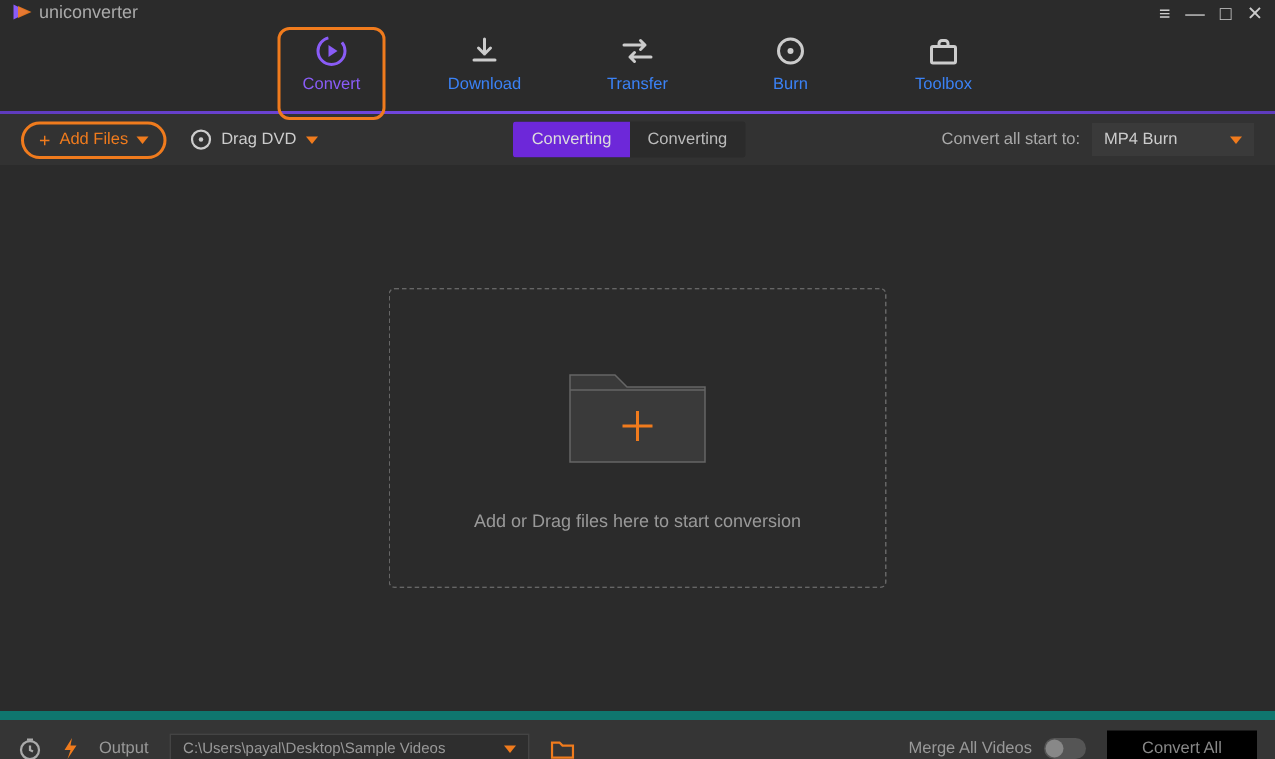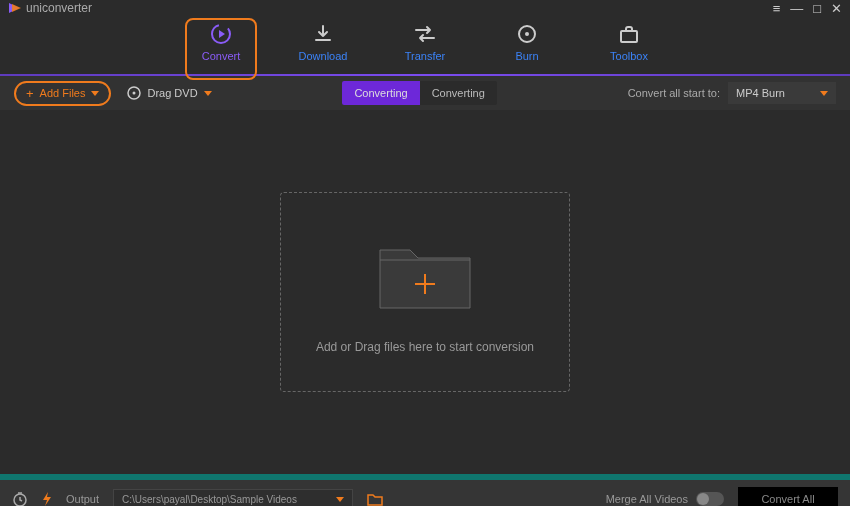--- a/index.html
+++ b/index.html
@@ -59,21 +59,21 @@
 .dropdown {
   width: 108px; height: 22px; background: #3a3a3a; color: #ccc;
   display: flex; align-items: center; justify-content: space-between;
   padding: 0 8px; font-size: 11px; cursor: pointer;
 }
 
 .workspace {
   height: 364px; display: flex; align-items: center; justify-content: center;
 }
 .dropzone {
-  width: 290px; height: 200px; border: 1px dashed #666; border-radius: 4px;
+  width: 332px; height: 200px; border: 1px dashed #666; border-radius: 4px;
   display: flex; flex-direction: column; align-items: center; justify-content: center;
   gap: 20px; cursor: pointer;
 }
 .dropzone-text { color: #999; font-size: 12px; }
 
 .footer {
   height: 44px; background: #353535; border-top: 6px solid #0f766e;
   display: flex; align-items: center; padding: 0 12px; gap: 14px; font-size: 11px;
 }
 .out-label { color: #999; }

